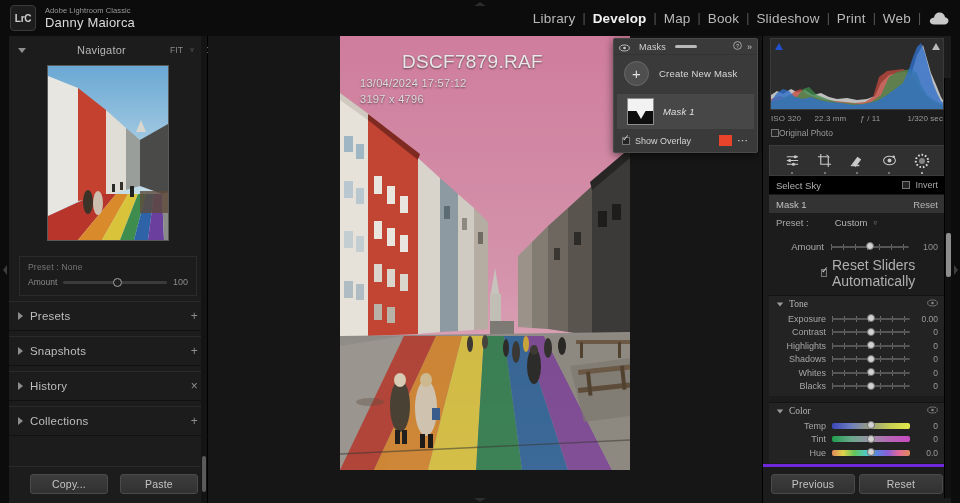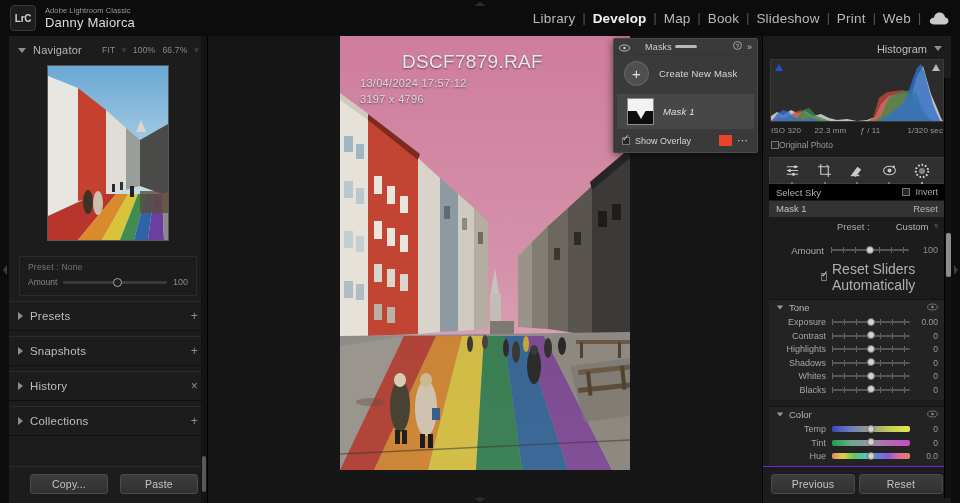--- a/index.html
+++ b/index.html
@@ -80,20 +80,21 @@
   .leftpanel {
     width: 199px; background: #1c1c1c;
     display: flex; flex-direction: column;
     border-right: 1px solid #000;
     position: relative;
   }
   .panel-head {
     height: 18px; display: flex; align-items: center;
     padding: 0 9px; font-size: 11px; color: #b6b6b6;
     margin-top: 5px;
+    gap: 44px;
   }
   .tri {
     width: 0; height: 0; margin-right: 7px;
     border-left: 4.5px solid transparent; border-right: 4.5px solid transparent;
     border-top: 5px solid #8e8e8e;
   }
   .tri.right {
     border-left: 5px solid #8e8e8e; border-top: 4.5px solid transparent;
     border-bottom: 4.5px solid transparent; border-right: 0;
   }
@@ -245,21 +246,21 @@
 
   .maskrow {
     margin: 0 6px; height: 18px; background: #333;
     display: flex; align-items: center; padding: 0 7px;
     font-size: 9.5px; color: #c2c2c2;
   }
   .maskrow .rst { margin-left: auto; color: #b5b5b5; }
 
   .presetrow {
     margin: 2px 6px 8px 6px; display: flex; align-items: center;
-    font-size: 9.5px; color: #a9a9a9; padding: 2px 7px; justify-content: flex-end;
+    font-size: 9.5px; color: #a9a9a9; padding: 2px 7px;
   }
   .presetrow .pv { margin-left: 26px; color: #b5b5b5; }
   .presetrow .dd { margin-left: 6px; font-size: 7px; color: #8a8a8a; }
 
   .amtrow {
     margin: 3px 6px 0 6px; display: flex; align-items: center;
     padding: 0 7px; gap: 7px;
   }
   .amtrow .lab { font-size: 9.5px; color: #aaa; width: 48px; text-align: right; }
   .amtrow .val { font-size: 9px; color: #8f8f8f; width: 22px; text-align: right; }
@@ -269,21 +270,21 @@
     display: flex; align-items: center; gap: 5px;
     font-size: 14px; color: #b0b0b0;
   }
 
   .sec {
     margin: 6px 6px 0 6px; border-top: 1px solid #131313;
     background: #232323; padding-bottom: 3px;
   }
   .sec-head {
     height: 16px; display: flex; align-items: center; padding: 0 7px;
-    font-size: 9.5px; color: #b6b6b6;
+    font-size: 9.5px; color: #b6b6b6; font-family: Liberation Serif, serif;
   }
   .sec-head .tri { border-top-color: #9a9a9a; transform: scale(.8); margin-right: 5px; }
   .sec-head .eye { margin-left: auto; opacity: .75; }
 
   .slider-row {
     display: flex; align-items: center; height: 13.5px; padding: 0 7px; gap: 6px;
   }
   .slider-row .lab { font-size: 9px; color: #a6a6a6; width: 50px; text-align: right; }
   .slider-row .val { font-size: 8.5px; color: #9b9b9b; width: 22px; text-align: right; }
   .track {
@@ -303,21 +304,21 @@
     transform: translateX(-50%);
   }
   .track.grad .bar { height: 6px; top: 0; border-radius: 2px; }
   .grad-temp .bar { background: linear-gradient(to right,#3b46b8,#6f7fbe,#9aa07a,#c9cf52,#e3e84a); }
   .grad-tint .bar { background: linear-gradient(to right,#1f9d4c,#6aa88c,#9e8ea8,#b863b6,#c94bc4); }
   .grad-hue .bar { background: linear-gradient(to right,#e08a5a,#e0d24a,#63c45a,#4fc8c0,#5a86e0,#8a5fd8,#e06a9a,#e08a5a); }
 
   .rp-spacer { flex: 1; }
   .rp-bottom {
     display: flex; gap: 4px; padding: 7px 8px 9px 8px;
-    border-top: 1px solid #6d28d9;
+    border-top: 3px solid #6d28d9;
   }
 
   
   .rscroll {
     position: absolute; right: 0px; top: 42px; width: 7px; height: 420px;
     background: #111; border-left: 1px solid #000;
   }
   .rscroll .thumb {
     position: absolute; left: 1px; top: 155px; width: 5px; height: 44px;
     background: #8d8d8d; border-radius: 2px;
@@ -334,21 +335,21 @@
   
   .masks {
     position: absolute; left: 613px; top: 38px;
     width: 145px; background: #3a3a3a;
     border: 1px solid #4a4a4a; border-radius: 2px;
     box-shadow: 0 2px 8px rgba(0,0,0,.55);
     z-index: 60;
   }
   .masks-head {
     height: 16px; display: flex; align-items: center;
-    padding: 0 5px; gap: 15px; position: relative;
+    padding: 0 5px; gap: 9px; position: relative;
     background: #3a3a3a; border-bottom: 1px solid #333;
   }
   .masks-title { font-size: 9px; color: #d0d0d0; letter-spacing: .2px; }
   .masks-grip {
     position: absolute; left: 50%; top: 6px; transform: translateX(-50%);
     width: 22px; height: 3px; background: #b9b9b9; border-radius: 2px;
   }
   .masks-head .rt { margin-left: auto; display: flex; align-items: center; gap: 5px; color: #c4c4c4; font-size: 9px; }
 
   .masks-body { background: #3a3a3a; padding: 6px 0 0 0; }
@@ -657,24 +658,20 @@
 
         <div class="info-overlay">
           <div class="info-name">DSCF7879.RAF</div>
           <div class="info-sub">13/04/2024 17:57:12</div>
           <div class="info-sub">3197 x 4796</div>
         </div>
       </div>
     </div>
 
     <div class="rightpanel">
-      <div class="rp-head">
-        <span>Histogram</span>
-        <span class="tri"></span>
-      </div>
 
       <div class="hist-box">
         <svg width="175" height="70" viewBox="0 0 175 70" preserveAspectRatio="none">
           <path d="M0,70 L0,56 L6,52 L12,55 L20,50 L26,53 L34,51 L42,56 L50,54 L58,58 L66,60 L76,59 L86,61 L96,60 L104,57 L110,44 L118,36 L126,34 L134,33 L140,36 L146,16 L152,6 L156,20 L160,34 L166,48 L170,58 L175,66 L175,70 Z" fill="#d9d9d9" opacity=".85"></path>
           <path d="M0,70 L0,60 L8,57 L16,59 L24,52 L30,50 L36,55 L44,58 L54,61 L64,62 L74,63 L84,64 L94,63 L102,58 L108,38 L116,32 L124,31 L132,30 L138,33 L144,40 L150,52 L158,60 L166,64 L175,68 L175,70 Z" fill="#c4483c" opacity=".75"></path>
           <path d="M0,70 L0,63 L10,60 L18,56 L26,58 L32,50 L38,48 L46,56 L56,60 L66,63 L78,64 L90,65 L100,63 L110,56 L118,38 L126,33 L134,31 L140,30 L146,34 L150,46 L156,56 L164,62 L172,66 L175,68 L175,70 Z" fill="#3e8a4a" opacity=".75"></path>
           <path d="M0,70 L0,62 L6,54 L12,50 L18,52 L24,58 L32,60 L40,58 L48,61 L58,63 L70,64 L82,66 L94,65 L106,62 L116,56 L124,50 L132,44 L138,30 L142,18 L146,8 L150,4 L154,14 L158,30 L162,44 L166,54 L170,62 L175,66 L175,70 Z" fill="#2f6fc9" opacity=".8"></path>
         </svg>
         <div class="clip left">
             <i></i>

